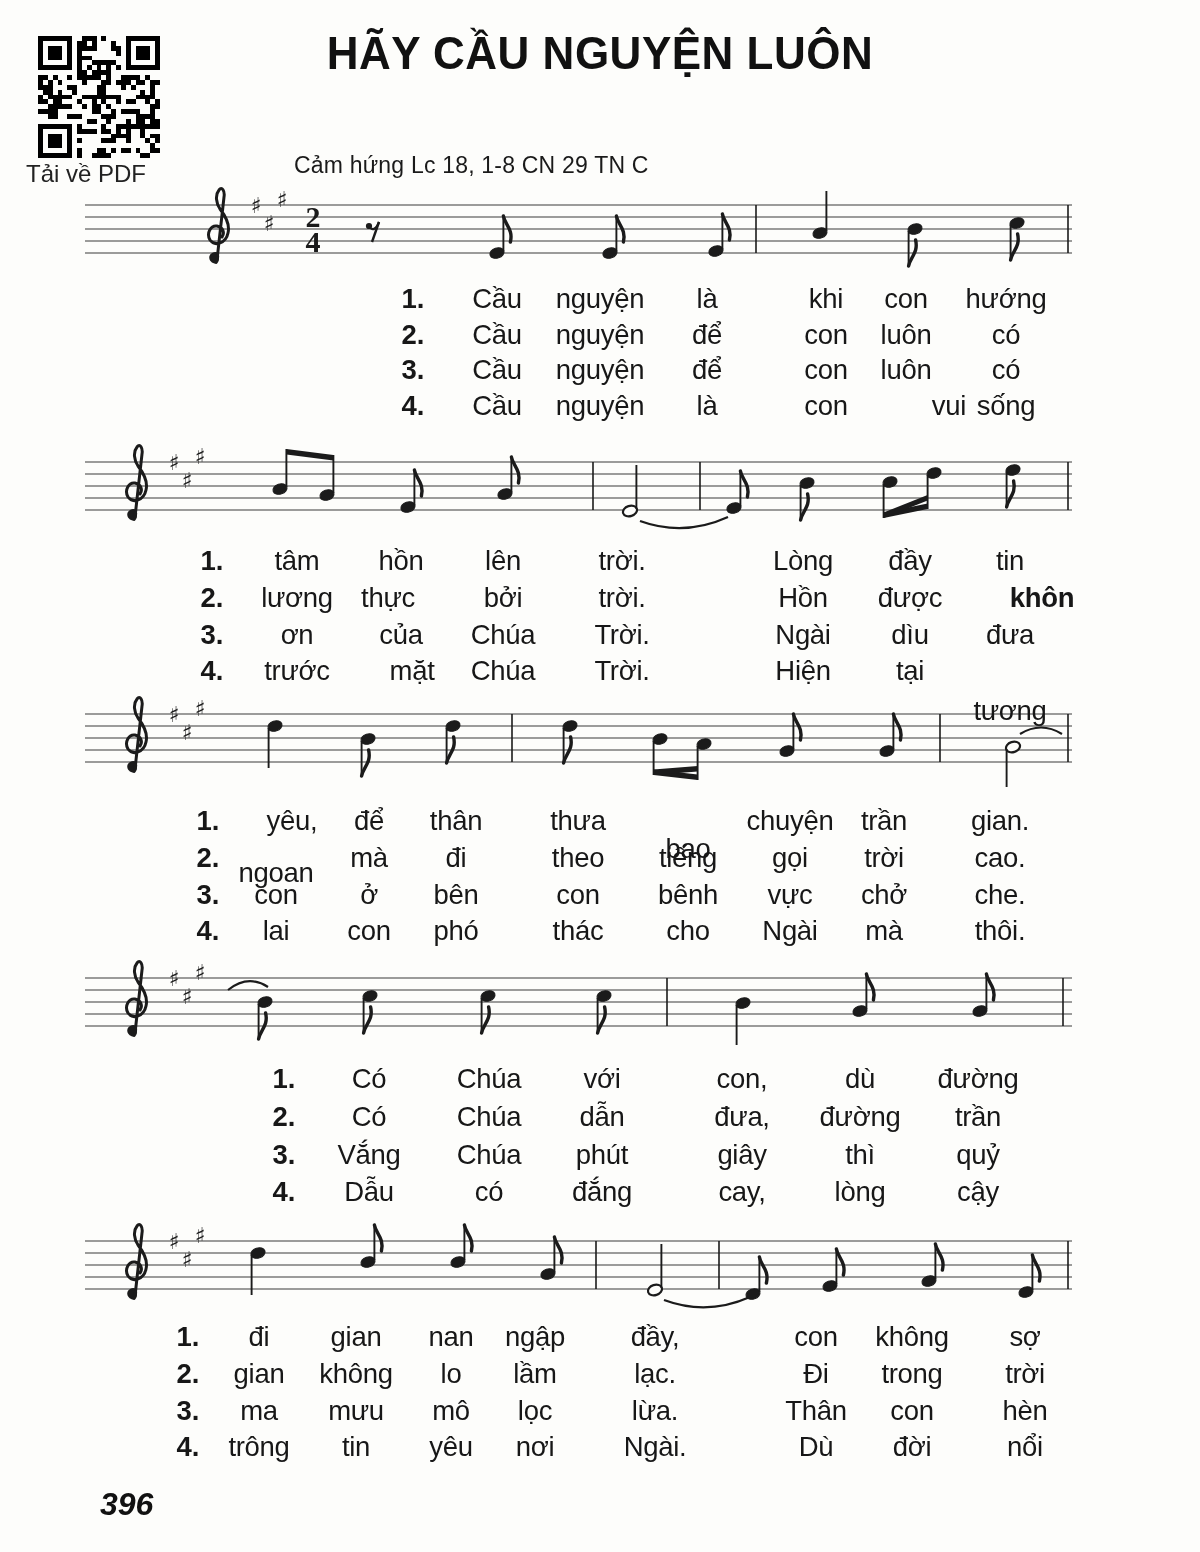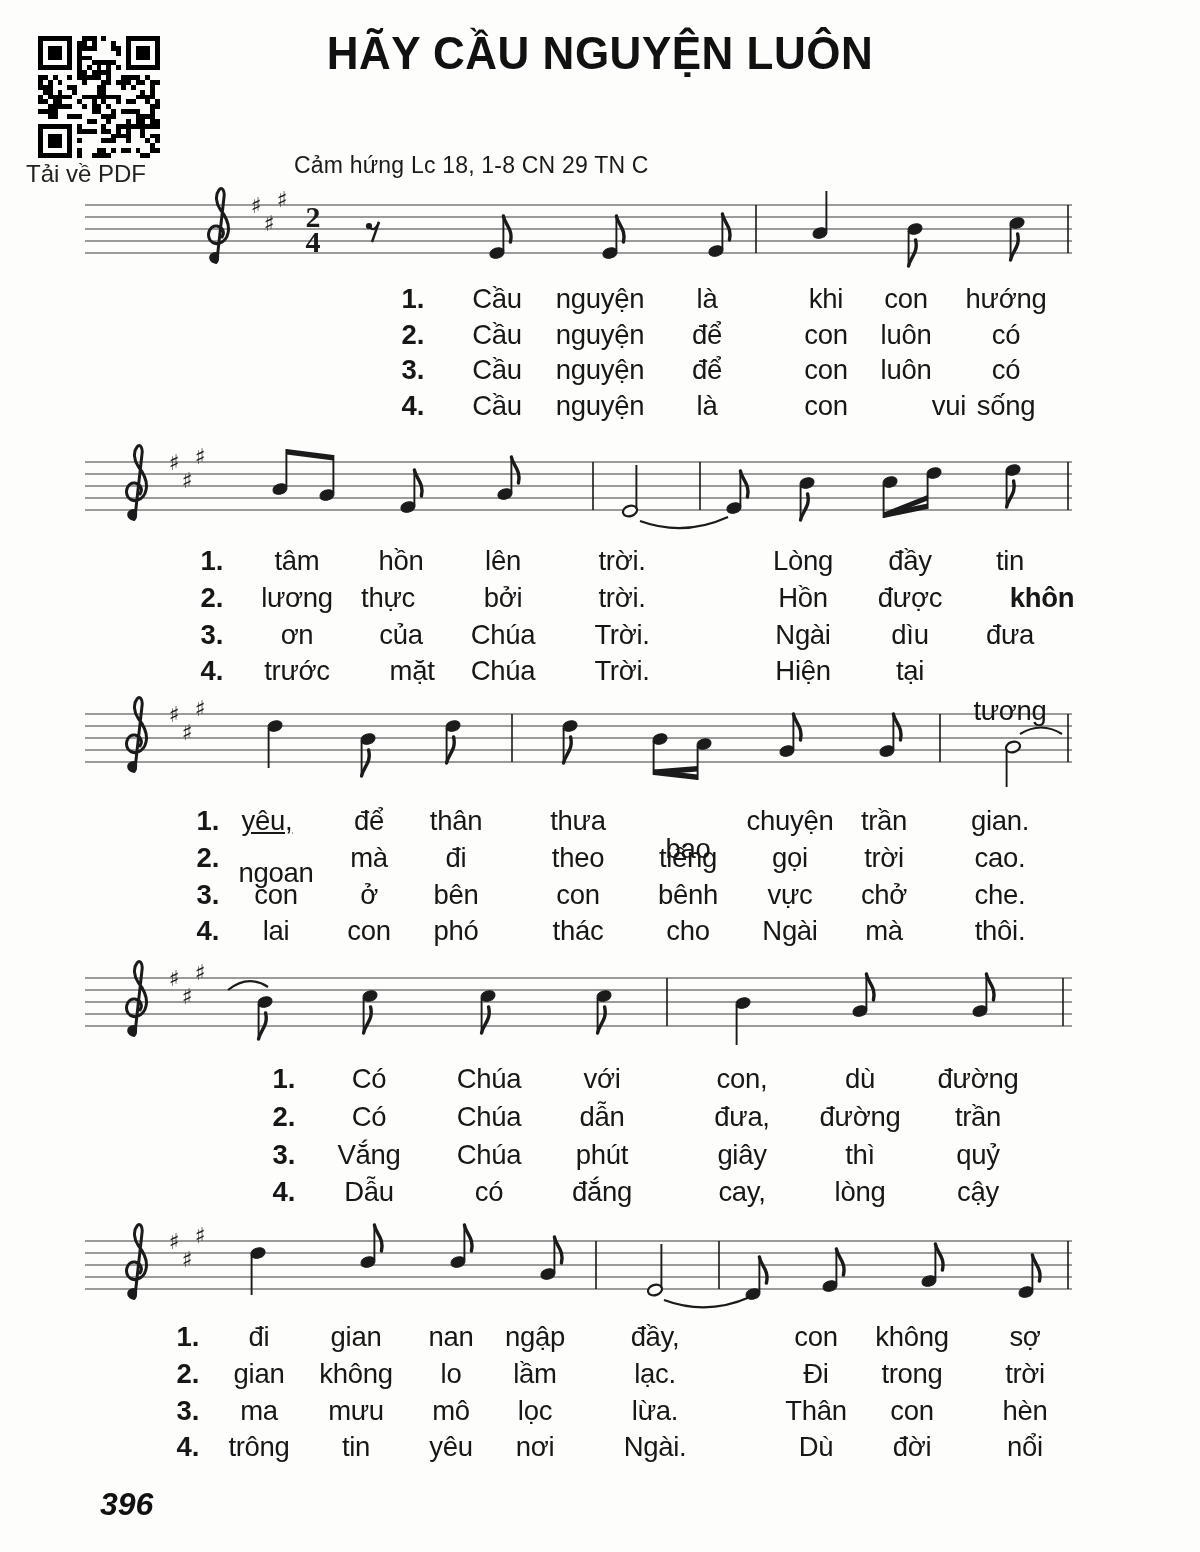--- a/index.html
+++ b/index.html
@@ -550,21 +550,21 @@
         <span class="lyric-word" style="left: 503px;">Chúa</span>
         <span class="lyric-word" style="left: 622px;">Trời.</span>
         <span class="lyric-word" style="left: 803px;">Hiện</span>
         <span class="lyric-word" style="left: 910px;">tại</span>
         <span class="lyric-word" style="left: 1010px; margin-top: 40px;">tương</span>
       </div>
     </div>
   <div class="lyrics-block">
       <div class="lyric-row" style="top: 804px;">
         <span class="lyric-word verse-number" style="left: 208px;">1.</span>
-        <span class="lyric-word" style="left: 267px; text-decoration: underline;">yêu,</span>
+        <span class="lyric-word" style="left: 292px;">yêu,</span>
         <span class="lyric-word" style="left: 369px;">để</span>
         <span class="lyric-word" style="left: 456px;">thân</span>
         <span class="lyric-word" style="left: 578px;">thưa</span>
         <span class="lyric-word" style="left: 688px; margin-top: 28px;">bao</span>
         <span class="lyric-word" style="left: 790px;">chuyện</span>
         <span class="lyric-word" style="left: 884px;">trần</span>
         <span class="lyric-word" style="left: 1000px;">gian.</span>
       </div>
       <div class="lyric-row" style="top: 840.8px;">
         <span class="lyric-word verse-number" style="left: 208px;">2.</span>

